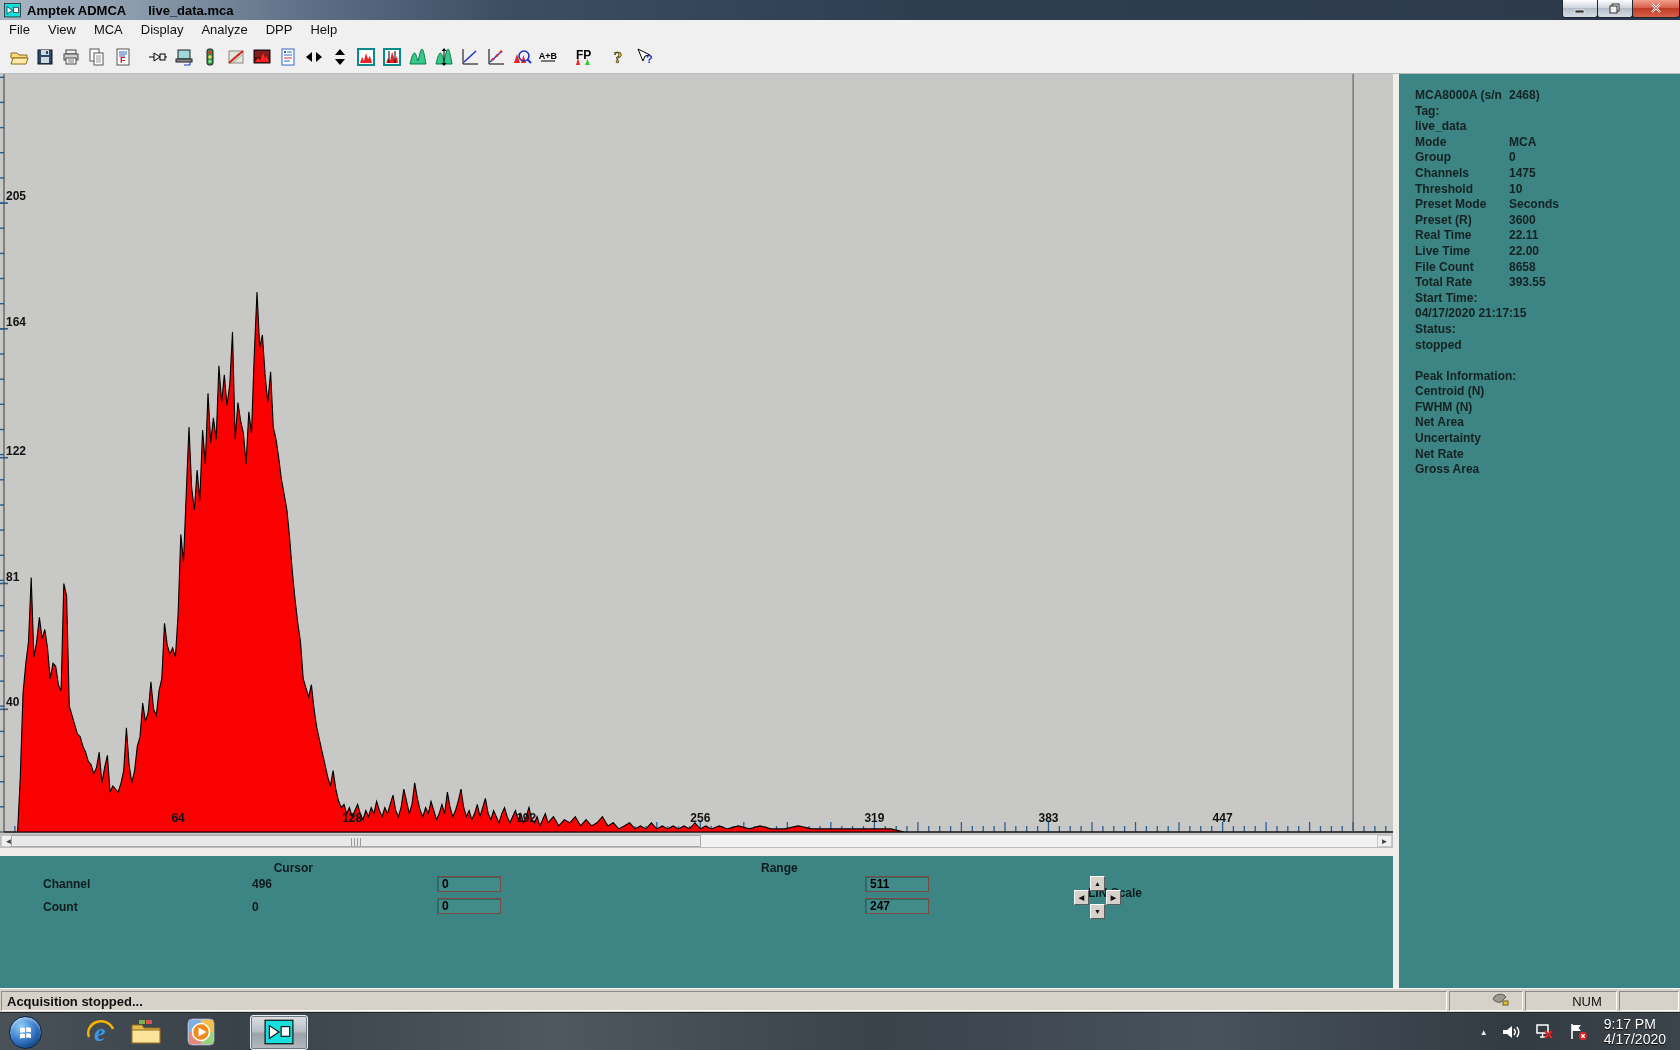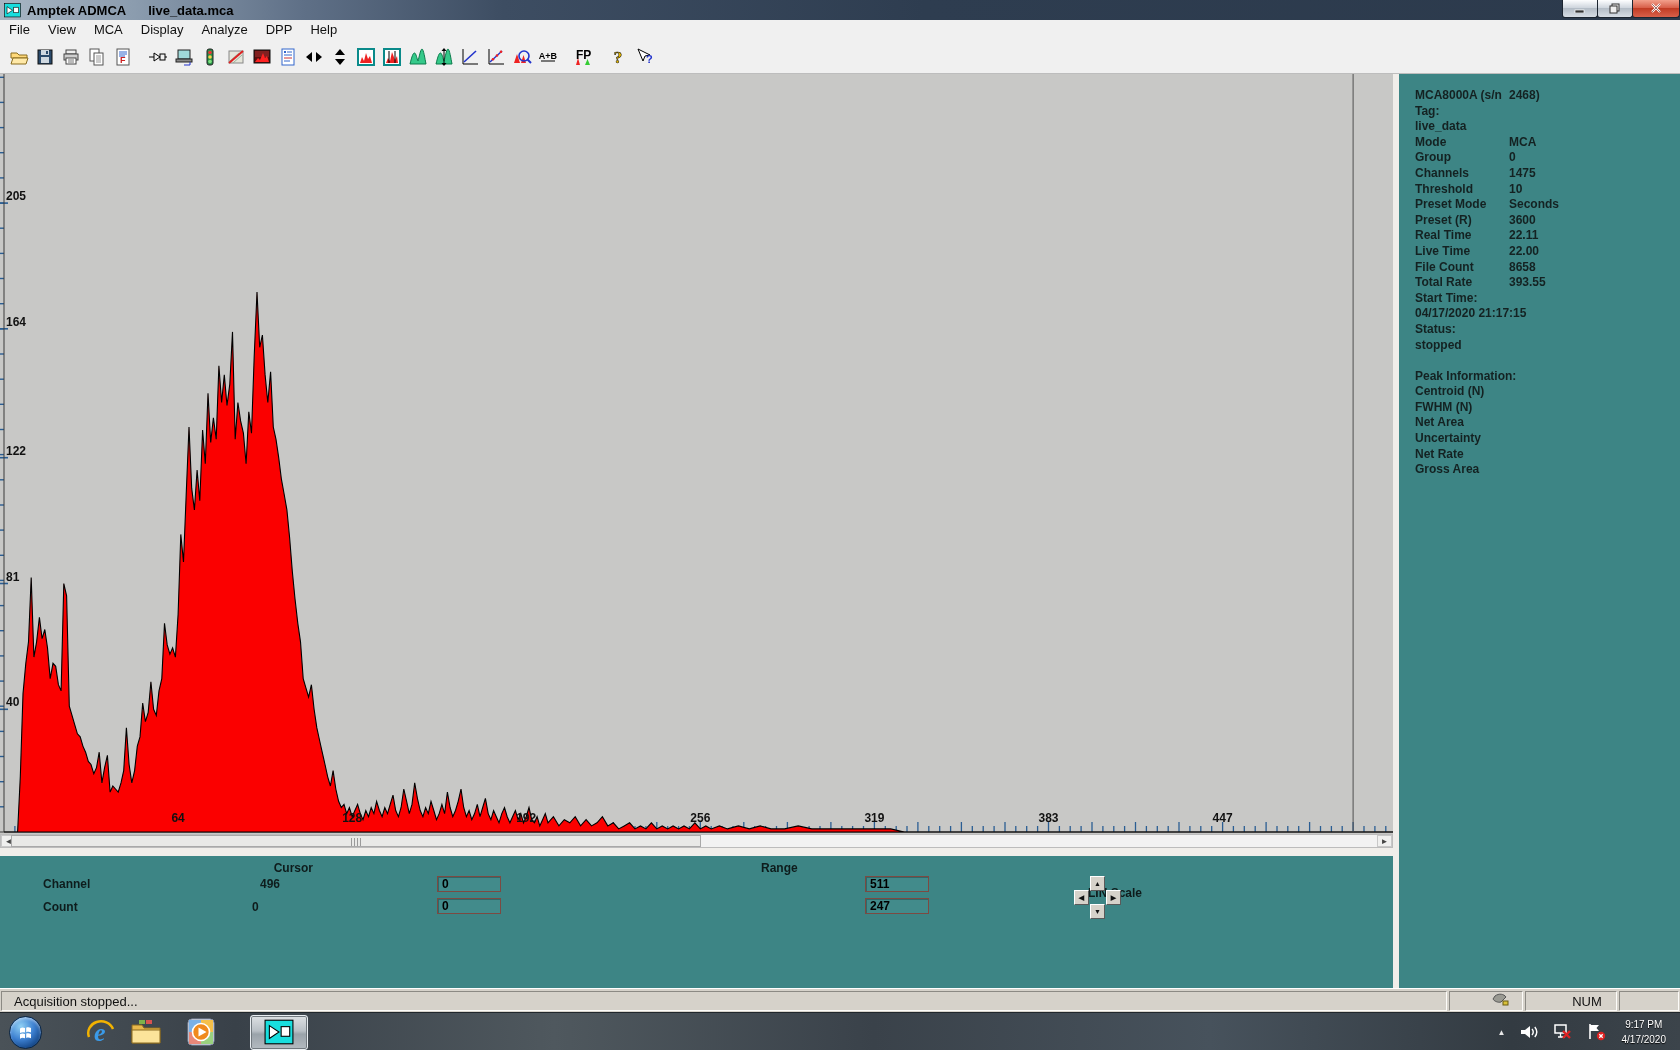--- a/index.html
+++ b/index.html
@@ -51,39 +51,39 @@
   .bp-input{position:absolute;width:64px;height:16px;background:#428b8b;border:1px solid #7c4a42;
     box-shadow:inset 1px 1px 0 rgba(0,0,0,.25);color:#000;font-family:"Liberation Sans",sans-serif;
     font-size:12px;font-weight:bold;padding:0 0 0 4px;box-sizing:border-box;}
   .spin-btn{position:absolute;width:15px;height:15px;background:#d6d2ca;
     border:1px solid;border-color:#fff #5a5a5a #5a5a5a #fff;box-sizing:border-box;
     display:flex;align-items:center;justify-content:center;font-size:7px;color:#111;line-height:1;}
   
   #statusbar{position:absolute;left:0;top:988px;width:1680px;height:24px;background:#d6d2ca;
     border-top:1px solid #fff;display:flex;align-items:stretch;font-size:13px;color:#111;}
   .sb-pane{border:1px solid;border-color:#8c8a84 #fdfcf9 #fdfcf9 #8c8a84;margin:2px 1px;display:flex;align-items:center;padding-left:32px;}
-  #sb-msg{flex:1;padding-left:12px;}
+  #sb-msg{flex:1;padding-left:5px;font-weight:bold;}
   #sb-ind{width:40px;justify-content:center;}
   #sb-num{width:58px;justify-content:center;}
   #sb-end{width:26px;}
   
   #taskbar{position:absolute;left:0;top:1012px;width:1680px;height:38px;
     background:linear-gradient(90deg,#4a5258,#394149 14%,#4f585e 33%,#3a424a 52%,#47525c 72%,#333b42 90%,#3c444b);
     border-top:1px solid #20262b;display:flex;align-items:center;}
   .tb-item{display:flex;align-items:center;justify-content:center;}
   #orb{width:31px;height:31px;border-radius:50%;margin:0 14px 0 9px;
     background:radial-gradient(circle at 35% 30%,#8fd0f5,#3c7fd0 45%,#174a8c 75%,#0c2f5e);
     border:1px solid #0a2646;box-shadow:inset 0 2px 3px rgba(255,255,255,.5);}
   .tb-gap{width:28px;}
   #admca-task{width:56px;height:33px;border-radius:3px;margin-left:22px;
     background:linear-gradient(#dde1e4,#b9c0c6 45%,#9aa3aa 55%,#b3bac0);
     border:1px solid #e9eef2;box-shadow:inset 0 0 0 1px #70787e;}
   #tray{position:absolute;right:4px;top:0;height:38px;display:flex;align-items:center;color:#fff;}
   .tray-icon{margin:0 7px;display:flex;align-items:center;}
-  #clock{font-size:10px;line-height:15px;text-align:center;margin:0 10px 0 8px;text-shadow:0 1px 1px #000;}
+  #clock{font-size:14px;line-height:15px;text-align:left;margin:0 10px 0 8px;text-shadow:0 1px 1px #000;}
   .chev{font-size:8px;color:#e8e8e8;}
 </style>
 </head>
 <body>
 
 <div id="screen">
 
   <div id="menubar">
       <div class="menu-item">File</div>
       <div class="menu-item">View</div>
@@ -516,21 +516,21 @@
         <div class="rp-row"><span class="rl">Net Area</span><span></span></div>
         <div class="rp-row"><span class="rl">Uncertainty</span><span></span></div>
         <div class="rp-row"><span class="rl">Net Rate</span><span></span></div>
         <div class="rp-row"><span class="rl">Gross Area</span><span></span></div>
       </div>
   </div>
 
   <div id="bottom-panel" class="teal">
     <div class="bp-abs" style="left:233px;top:5px;width:80px;text-align:right;">Cursor</div>
     <div class="bp-abs" style="left:43px;top:21px;">Channel</div>
-    <div class="bp-abs" style="left:260px;top:21px;">496</div>
+    <div class="bp-abs" style="left:252px;top:21px;">496</div>
     <div class="bp-abs" style="left:43px;top:44px;">Count</div>
     <div class="bp-abs" style="left:252px;top:44px;">0</div>
     <input class="bp-input" style="left: 437px; top: 20px;" value="0">
     <input class="bp-input" style="left: 437px; top: 42px;" value="0">
     <div class="bp-abs" style="left:761px;top:5px;">Range</div>
     <input class="bp-input" style="left: 865px; top: 20px;" value="511">
     <input class="bp-input" style="left: 865px; top: 42px;" value="247">
     <div class="bp-abs" style="left:1050px;top:14px;width:92px;text-align:right;margin-top:16px;">LIN Scale</div>
     <div class="spin-btn" style="left:1090px;top:20px;">▲</div>
     <div class="spin-btn" style="left:1074px;top:34px;">◀</div>

